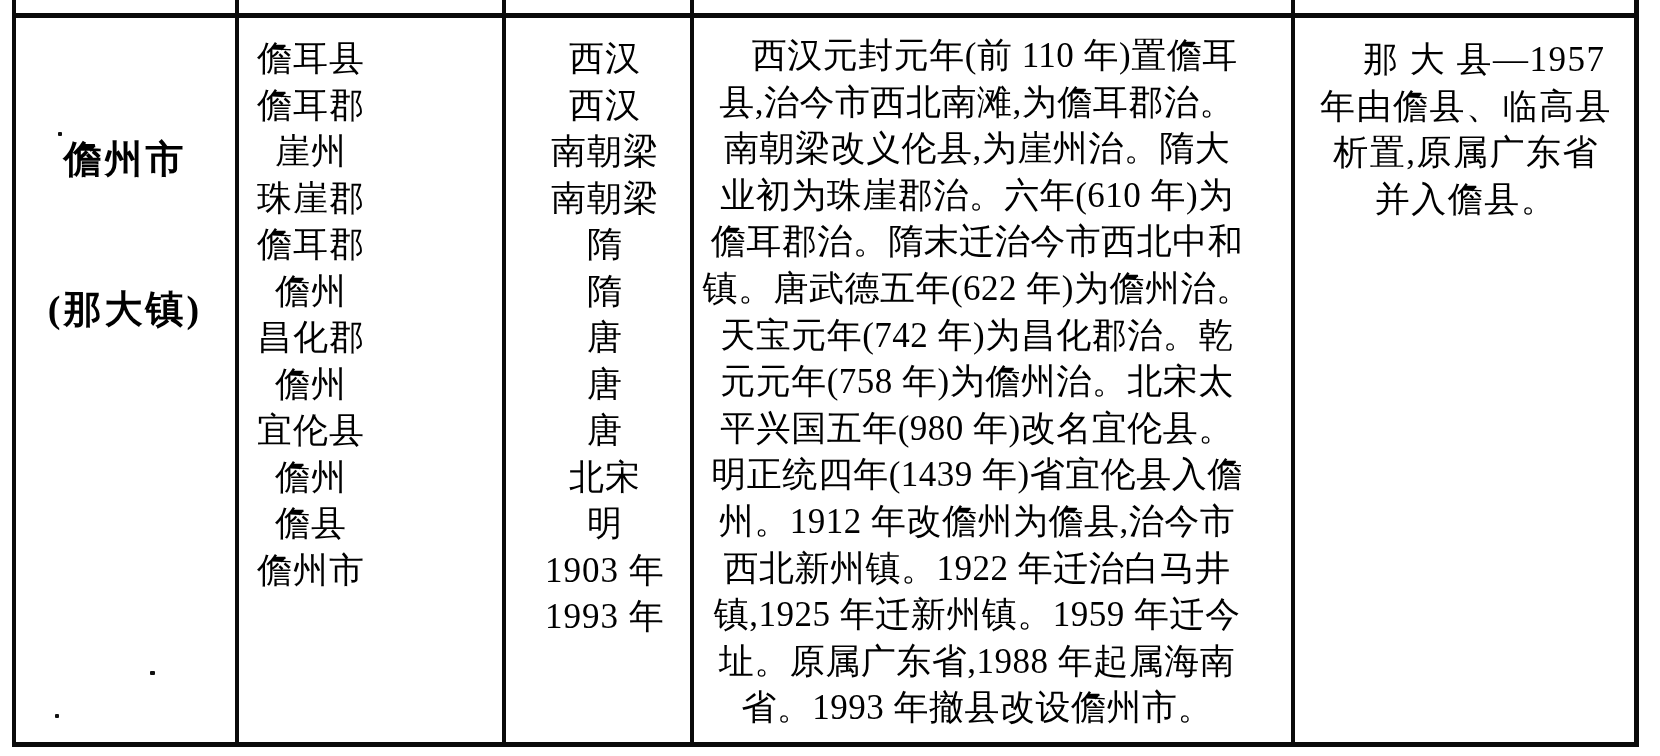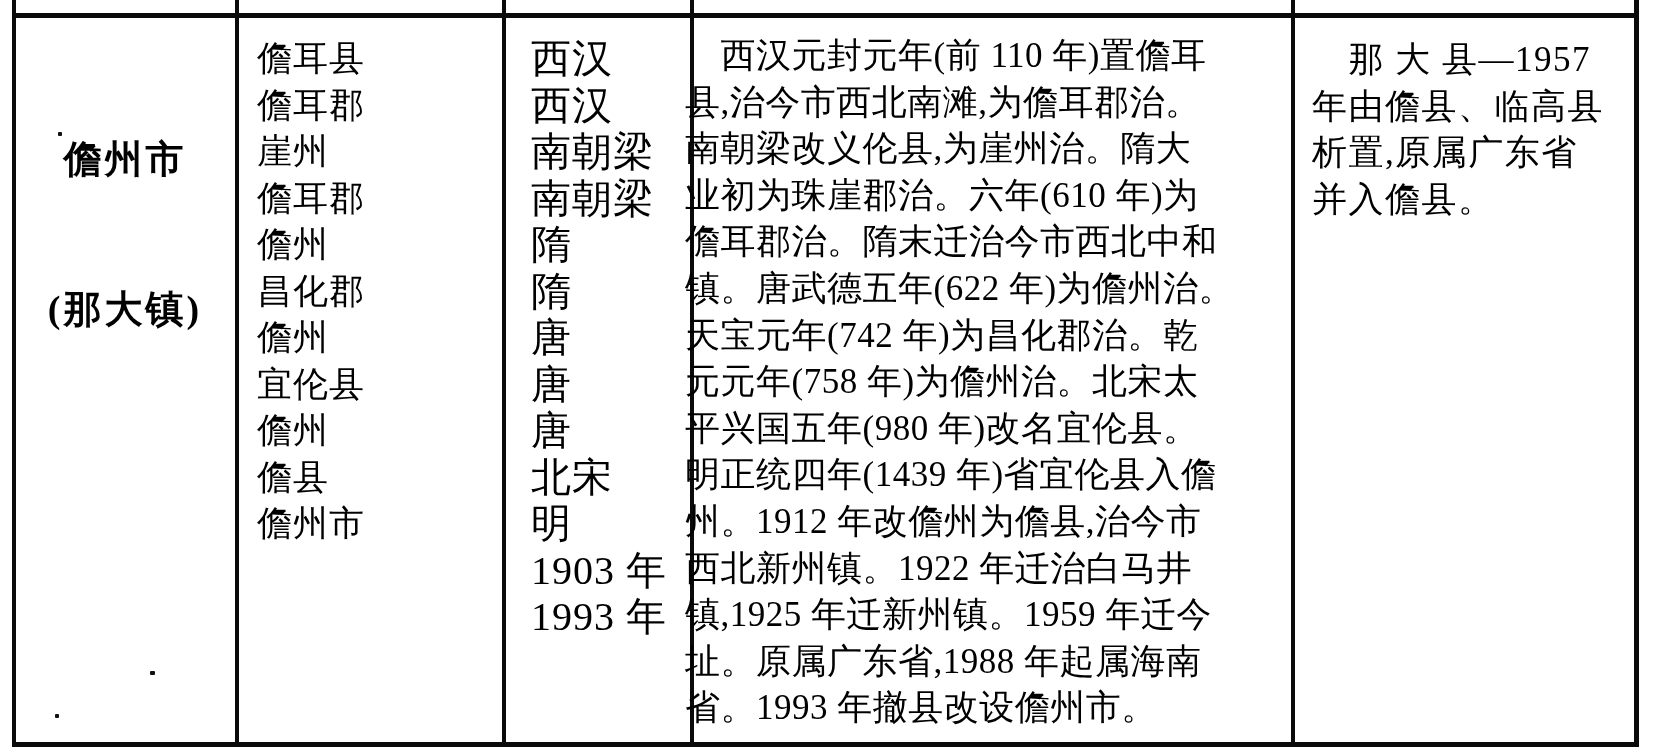--- a/index.html
+++ b/index.html
@@ -7,30 +7,30 @@
     position:relative; width:1660px; height:756px;
     background:#ffffff; overflow:hidden;
     font-family:"Liberation Serif","DejaVu Serif",serif;
     color:#000;
   }
   
   .vline { position:absolute; top:0; height:746px; width:4px; background:#0a0a0a; }
   .hline { position:absolute; left:12px; width:1627px; height:5px; background:#0a0a0a; }
 
   
-  .cell { position:absolute; white-space:pre; }
+  .cell { position:absolute; white-space:pre;text-align:center; }
 
   .col-current {
     left:14px; top:34px; width:222px;
     text-align:center; font-weight:bold;
     font-size:38px; line-height:50px;
     letter-spacing:3px;
   }
   .col-names   { left:257px; top:36px; font-size:35px; line-height:46.5px; letter-spacing:1px; }
-  .col-periods { left:531px; top:36px; font-size:40px; line-height:46.5px; letter-spacing:1px; }
+  .col-periods { left:545px; top:36px; font-size:35px; line-height:46.5px; letter-spacing:1px; }
   .col-evolution {
     left:685px; top:33px; width:584px;
     font-size:35px; line-height:46.6px; letter-spacing:0.5px;
   }
   .col-note {
     left:1312px; top:37px; width:308px;
     font-size:35px; line-height:46.5px; letter-spacing:1.5px;
   }
   .line { white-space:pre; }
 
@@ -49,21 +49,21 @@
   <div class="vline" style="left:1291px;"></div>
   <div class="vline" style="left:1634px;width:5px;"></div>
   <div class="hline" style="top:13px;"></div>
   <div class="hline" style="top:742px;"></div>
 
   <div class="cell col-current">
     <div class="line">儋州市</div>
     <div class="line">(那大镇)</div>
   </div>
 
-  <div class="cell col-names"><div class="line">儋耳县</div><div class="line">儋耳郡</div><div class="line">崖州</div><div class="line">儋耳郡</div><div class="line">儋州</div><div class="line">昌化郡</div><div class="line">儋州</div><div class="line">宜伦县</div><div class="line">儋州</div><div class="line">儋县</div><div class="line">儋州市</div></div>
+  <div class="cell col-names"><div class="line">儋耳县</div><div class="line">儋耳郡</div><div class="line">崖州</div><div class="line">珠崖郡</div><div class="line">儋耳郡</div><div class="line">儋州</div><div class="line">昌化郡</div><div class="line">儋州</div><div class="line">宜伦县</div><div class="line">儋州</div><div class="line">儋县</div><div class="line">儋州市</div></div>
 
   <div class="cell col-periods"><div class="line">西汉</div><div class="line">西汉</div><div class="line">南朝梁</div><div class="line">南朝梁</div><div class="line">隋</div><div class="line">隋</div><div class="line">唐</div><div class="line">唐</div><div class="line">唐</div><div class="line">北宋</div><div class="line">明</div><div class="line">1903 年</div><div class="line">1993 年</div></div>
 
   <div class="cell col-evolution"><div class="line">　西汉元封元年(前 110 年)置儋耳</div><div class="line">县,治今市西北南滩,为儋耳郡治。</div><div class="line">南朝梁改义伦县,为崖州治。隋大</div><div class="line">业初为珠崖郡治。六年(610 年)为</div><div class="line">儋耳郡治。隋末迁治今市西北中和</div><div class="line">镇。唐武德五年(622 年)为儋州治。</div><div class="line">天宝元年(742 年)为昌化郡治。乾</div><div class="line">元元年(758 年)为儋州治。北宋太</div><div class="line">平兴国五年(980 年)改名宜伦县。</div><div class="line">明正统四年(1439 年)省宜伦县入儋</div><div class="line">州。1912 年改儋州为儋县,治今市</div><div class="line">西北新州镇。1922 年迁治白马井</div><div class="line">镇,1925 年迁新州镇。1959 年迁今</div><div class="line">址。原属广东省,1988 年起属海南</div><div class="line">省。1993 年撤县改设儋州市。</div></div>
 
   <div class="cell col-note"><div class="line">　那 大 县—1957</div><div class="line">年由儋县、临高县</div><div class="line">析置,原属广东省</div><div class="line">并入儋县。</div></div>
 
   <div class="speck" style="left:58px;top:132px;width:4px;height:4px;"></div>
   <div class="speck" style="left:150px;top:671px;width:5px;height:4px;"></div>
   <div class="speck" style="left:55px;top:714px;width:4px;height:4px;"></div>

